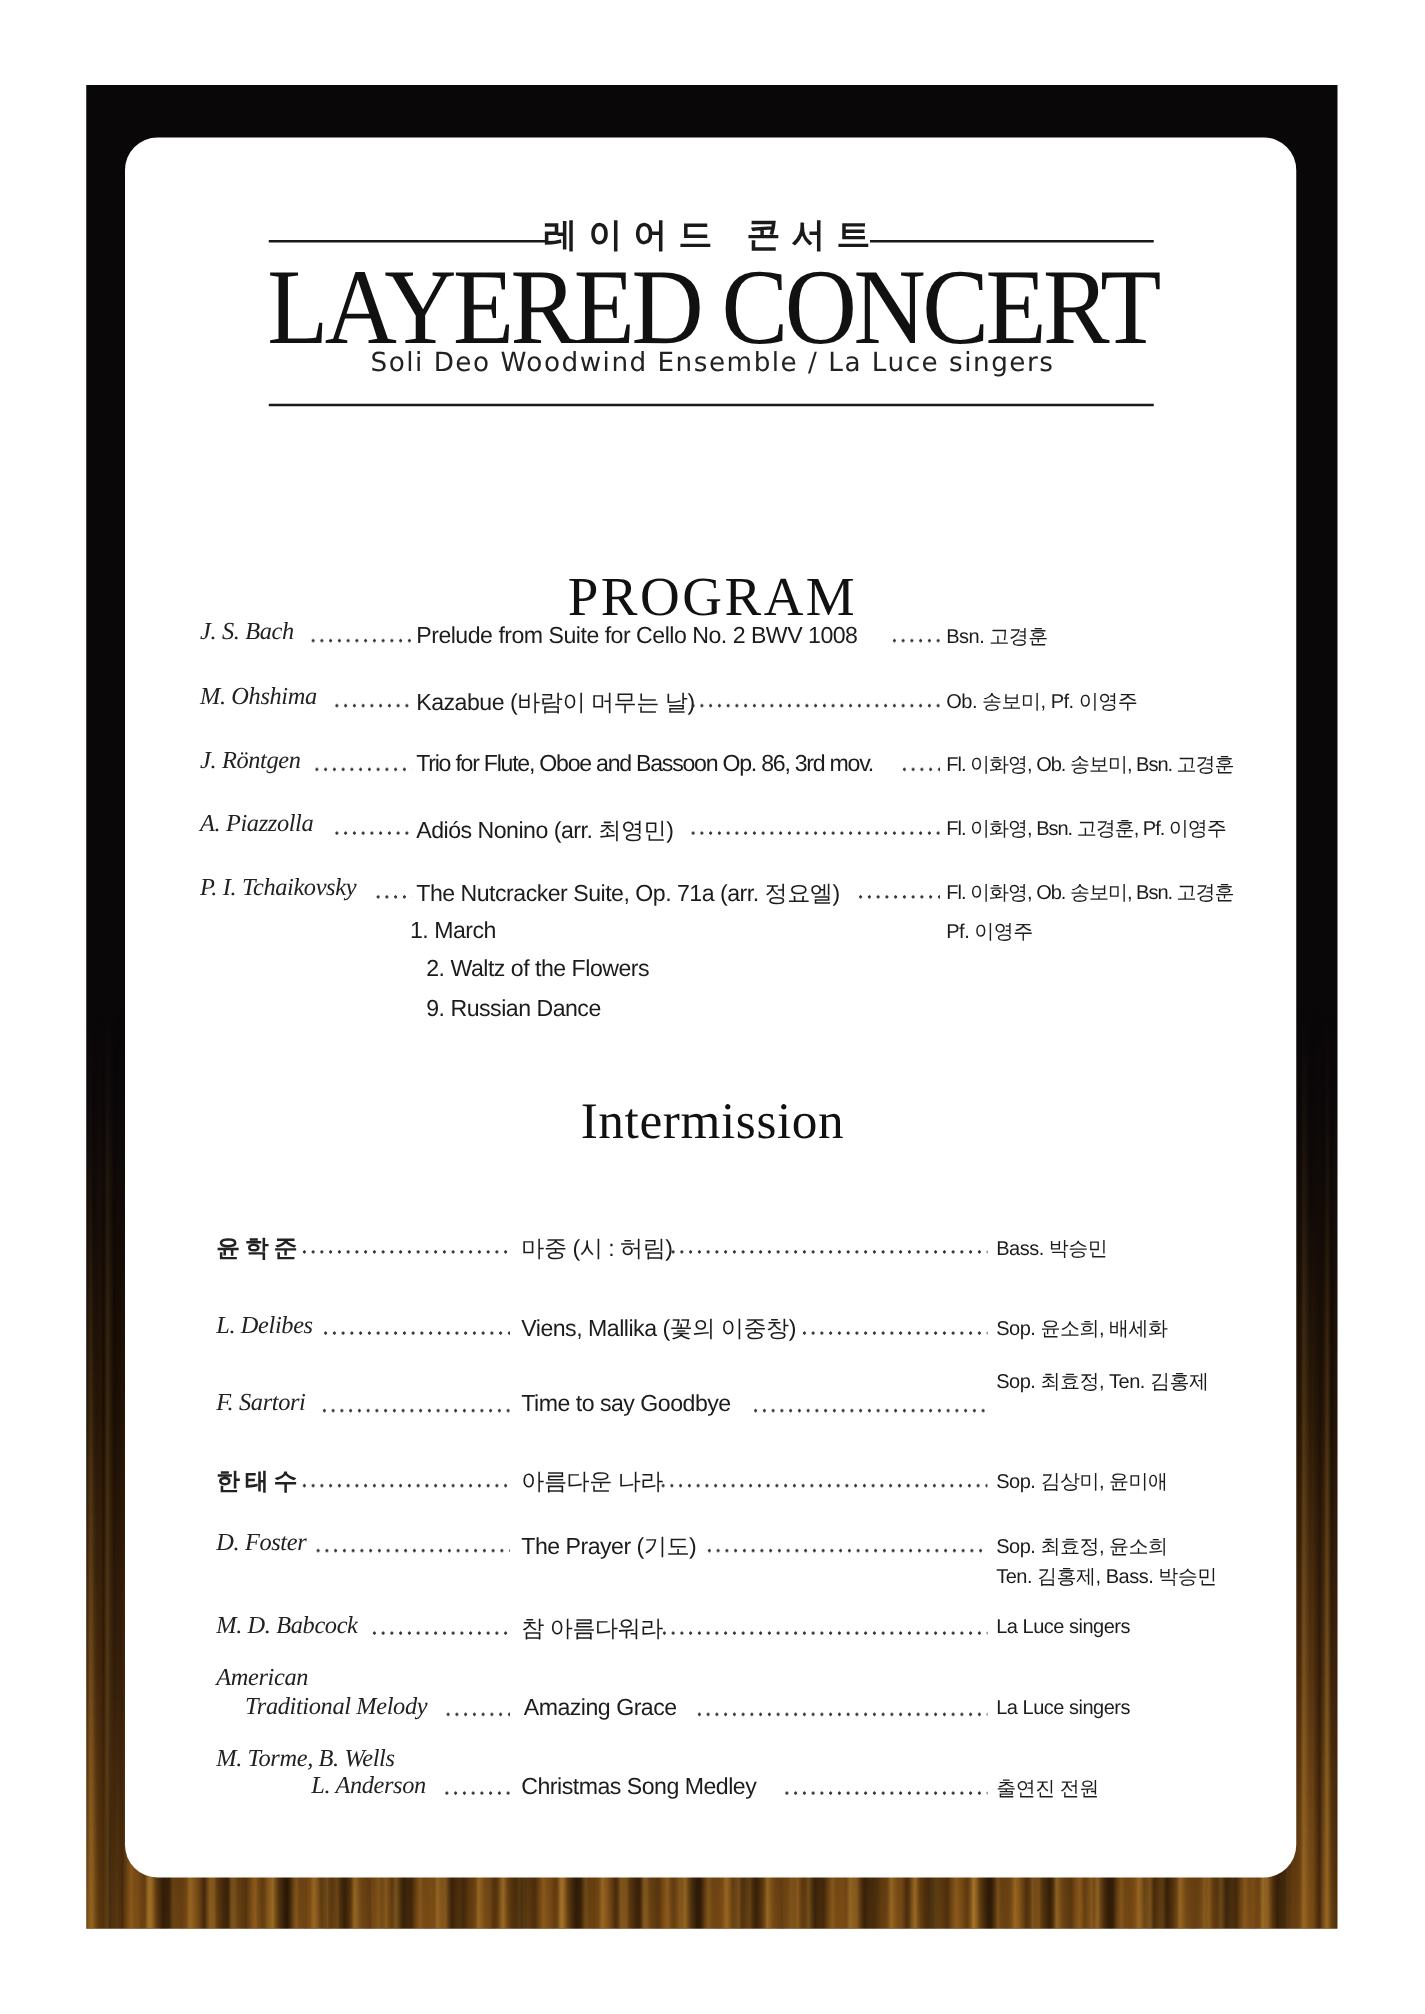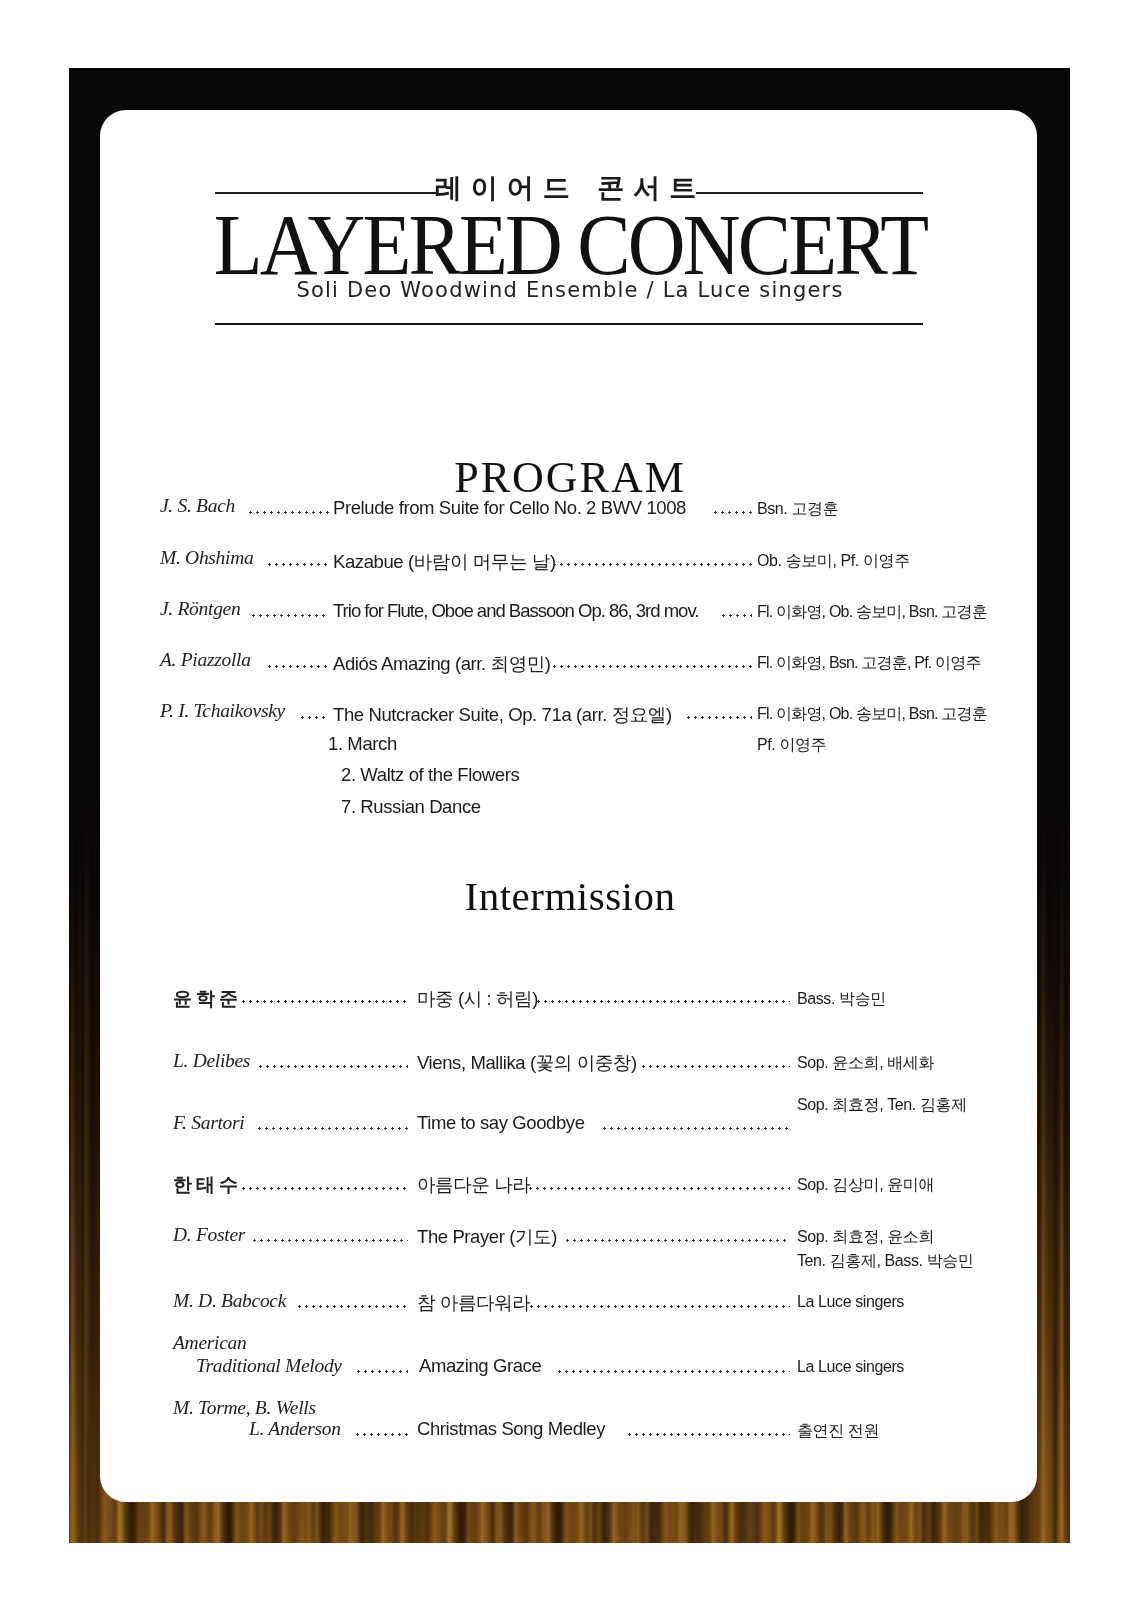--- a/index.html
+++ b/index.html
@@ -124,35 +124,35 @@
     <span class="composer" style="left:160px; top:598px;">J. Röntgen</span>
     <div class="dots" style="left:250px; top:614px; width:79px;"></div>
     <span class="work" style="left:333px; top:600px; letter-spacing:-1px;">Trio for Flute, Oboe and Bassoon Op. 86, 3rd mov.</span>
     <div class="dots" style="left:720px; top:614px; width:32px;"></div>
     <span class="perf" style="left:757px; top:602px; letter-spacing:-0.8px;">Fl. 이화영, Ob. 송보미, Bsn. 고경훈</span>
   </div>
 
   <div>
     <span class="composer" style="left:160px; top:649px;">A. Piazzolla</span>
     <div class="dots" style="left:266px; top:665px; width:63px;"></div>
-    <span class="work" style="left:333px; top:651px;">Adiós Amazing (arr. 최영민)</span>
+    <span class="work" style="left:333px; top:651px;">Adiós Nonino (arr. 최영민)</span>
     <div class="dots" style="left:551px; top:665px; width:201px;"></div>
     <span class="perf" style="left:757px; top:653px; letter-spacing:-0.8px;">Fl. 이화영, Bsn. 고경훈, Pf. 이영주</span>
   </div>
 
   <div>
     <span class="composer" style="left:160px; top:700px;">P. I. Tchaikovsky</span>
     <div class="dots" style="left:299px; top:716px; width:30px;"></div>
     <span class="work" style="left:333px; top:702px;">The Nutcracker Suite, Op. 71a (arr. 정요엘)</span>
     <div class="dots" style="left:685px; top:716px; width:67px;"></div>
     <span class="perf" style="left:757px; top:704px; letter-spacing:-0.8px;">Fl. 이화영, Ob. 송보미, Bsn. 고경훈</span>
     <span class="perf" style="left:757px; top:735px;">Pf. 이영주</span>
     <span class="work" style="left:328px; top:733px;">1. March</span>
     <span class="work" style="left:341px; top:764px;">2. Waltz of the Flowers</span>
-    <span class="work" style="left:341px; top:796px;">7. Russian Dance</span>
+    <span class="work" style="left:341px; top:796px;">9. Russian Dance</span>
   </div>
 </div>
 
 <div class="section-title inter-title">Intermission</div>
 
 <div>
   <div>
     <span class="composer kr" style="left:173px; top:986px;">윤학준</span>
     <div class="dots" style="left:240px; top:1000px; width:168px;"></div>
     <span class="work" style="left:417px; top:986px;">마중 (시 : 허림)</span>

